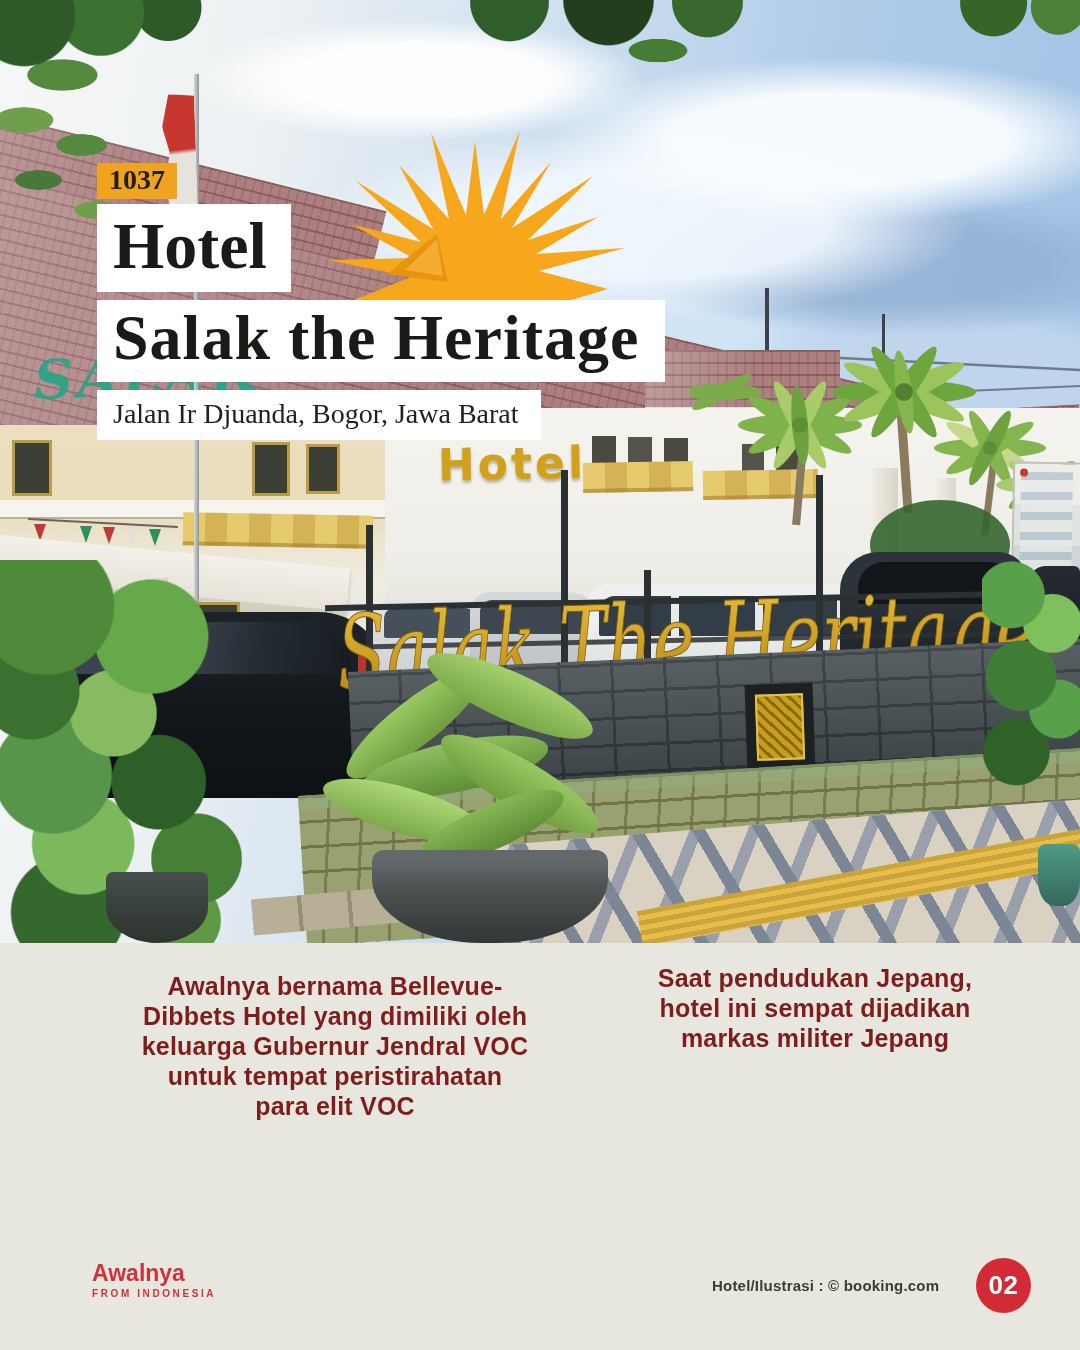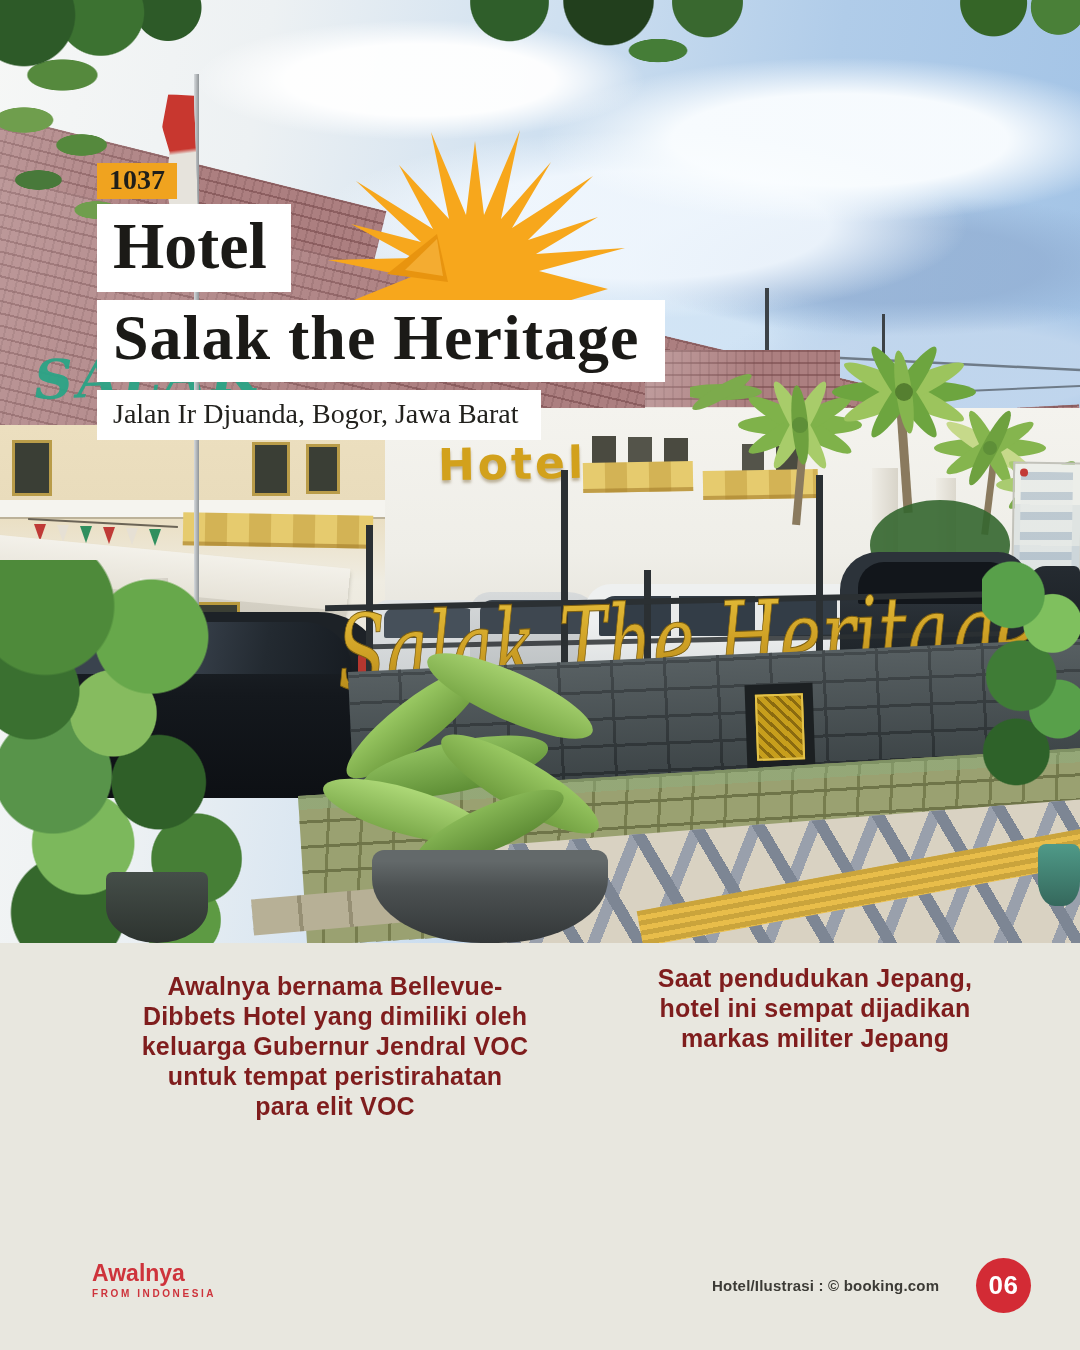--- a/index.html
+++ b/index.html
@@ -298,17 +298,17 @@
 
     <div class="abs" style="left:92px;top:318px;">
       <div style="font-weight:bold;font-size:23px;line-height:24px;color:#CE333B;letter-spacing:0;">Awalnya</div>
       <div style="font-weight:bold;font-size:10px;line-height:11px;color:#CE333B;letter-spacing:2.6px;margin-top:3px;">FROM INDONESIA</div>
     </div>
 
     <div class="abs" style="left:712px;top:334px;font-weight:bold;font-size:15px;color:#3C3B36;letter-spacing:.2px;">Hotel/Ilustrasi : © booking.com</div>
 
     <div class="abs" style="left:976px;top:315px;width:55px;height:55px;border-radius:50%;background:#D32B35;
                 display:flex;align-items:center;justify-content:center;">
-      <span style="color:#ffffff;font-weight:bold;font-size:26px;letter-spacing:.5px;">06</span>
+      <span style="color:#ffffff;font-weight:bold;font-size:26px;letter-spacing:.5px;">02</span>
     </div>
   </div>
 
 </div>
 
 </body></html>

